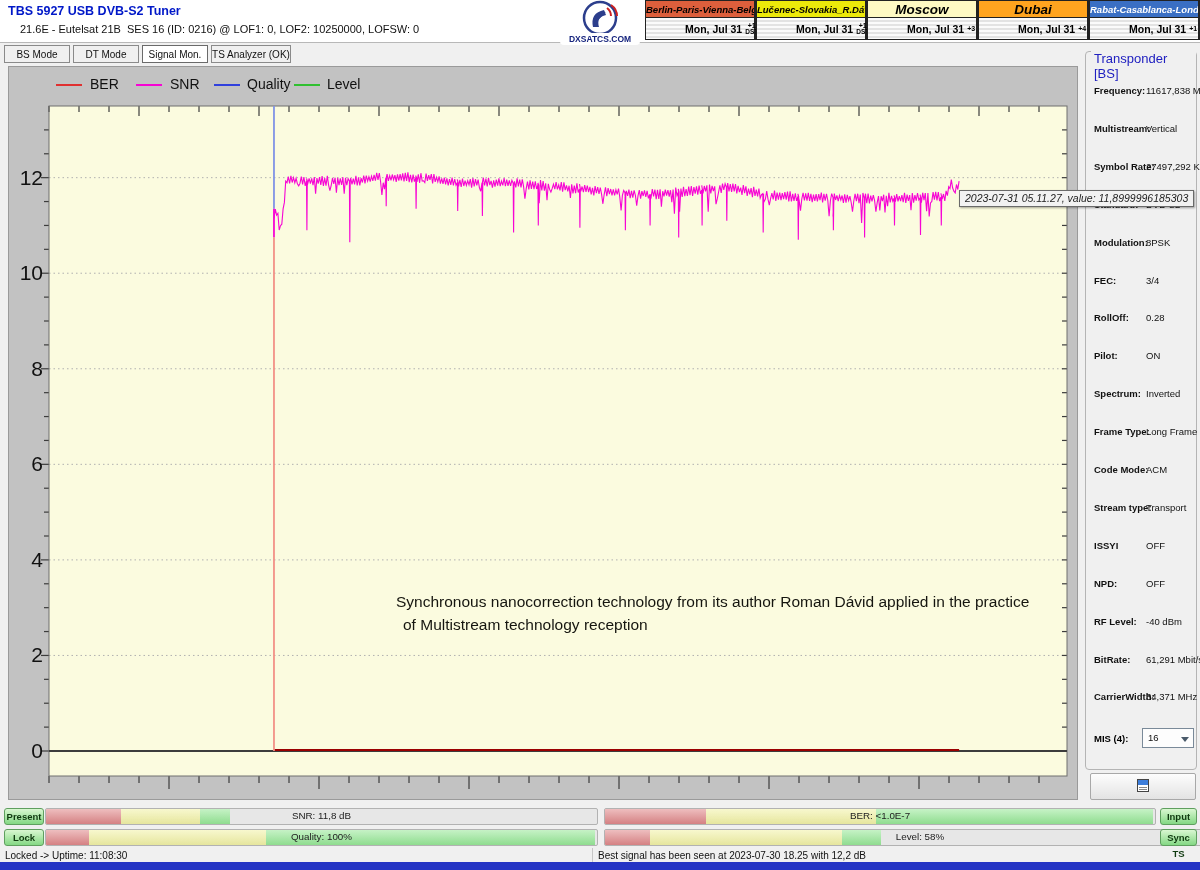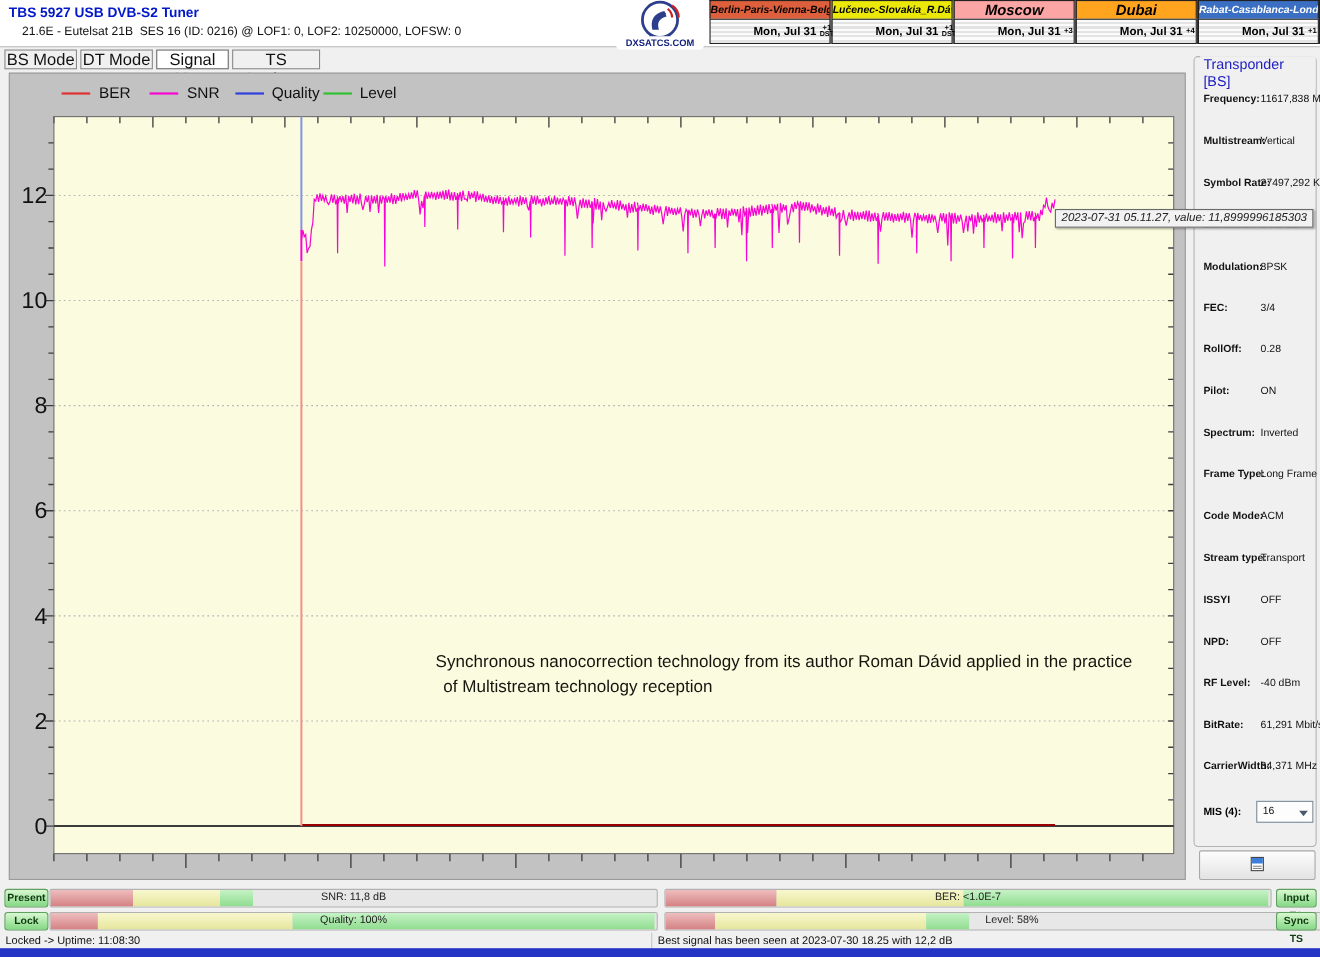--- a/index.html
+++ b/index.html
@@ -23,21 +23,21 @@
   .ch-big{font-size:13.5px;}
   .clock-time{height:23px;border:1px solid #222;box-sizing:border-box;background:repeating-linear-gradient(180deg,#fbfbfb 0 2px,#e3e3e3 2px 4px);display:flex;align-items:center;padding:0 3px;font-size:10.5px;font-weight:bold;color:#000;}
   .c-date{white-space:nowrap;margin-left:36px;}
   .c-off{display:inline-flex;flex-direction:column;align-items:center;line-height:6px;margin:0 3px;flex:1;}
   .c-plus{font-size:7px;font-weight:bold;}
   .c-dst{font-size:6.5px;font-weight:bold;}
   .c-time{white-space:nowrap;}
 
   
   #tabs{position:absolute;left:4px;top:45px;height:19px;display:flex;gap:3px;}
-  .tab{width:66px;height:18px;line-height:17px;text-align:center;font-size:15px;background:#f0f0f0;border:1px solid #8a8a8a;box-sizing:border-box;color:#111;cursor:pointer;}
+  .tab{width:66px;height:18px;line-height:17px;text-align:center;font-size:10px;background:#f0f0f0;border:1px solid #8a8a8a;box-sizing:border-box;color:#111;cursor:pointer;}
   .tab.active{background:#ffffff;border-color:#6a6a6a;}
   .tab.wide{width:80px;}
 
   
   #chart{position:absolute;left:8px;top:66px;width:1070px;height:734px;background:#c2c2c2;border:1px solid #9a9a9a;box-sizing:border-box;}
   #chart-svg{position:absolute;left:0;top:0;}
   .leg-line{position:absolute;top:17px;width:26px;height:2px;}
   .leg-label{position:absolute;top:9px;font-size:14px;color:#111;}
   #annotation{position:absolute;left:387px;top:523px;width:640px;font-size:15.5px;color:#15150f;line-height:23px;}
   #annotation .l2{padding-left:7px;}
@@ -113,21 +113,21 @@
         <div class="clock-time">
           <span class="c-date">Mon, Jul 31</span>
           <span class="c-off">
             <span class="c-plus">+1</span>
             <span class="c-dst">DST</span>
           </span>
           <span class="c-time">05:11:39</span>
         </div>
       </div>
       <div class="clock">
-        <div class="clock-head ch-big" style="background: #fca5a5; color: rgb(0, 0, 0);">Moscow</div>
+        <div class="clock-head ch-big" style="background: #fef9c3; color: rgb(0, 0, 0);">Moscow</div>
         <div class="clock-time">
           <span class="c-date">Mon, Jul 31</span>
           <span class="c-off">
             <span class="c-plus">+3</span>
             <span class="c-dst"></span>
           </span>
           <span class="c-time">06:11:39</span>
         </div>
       </div>
       <div class="clock">

